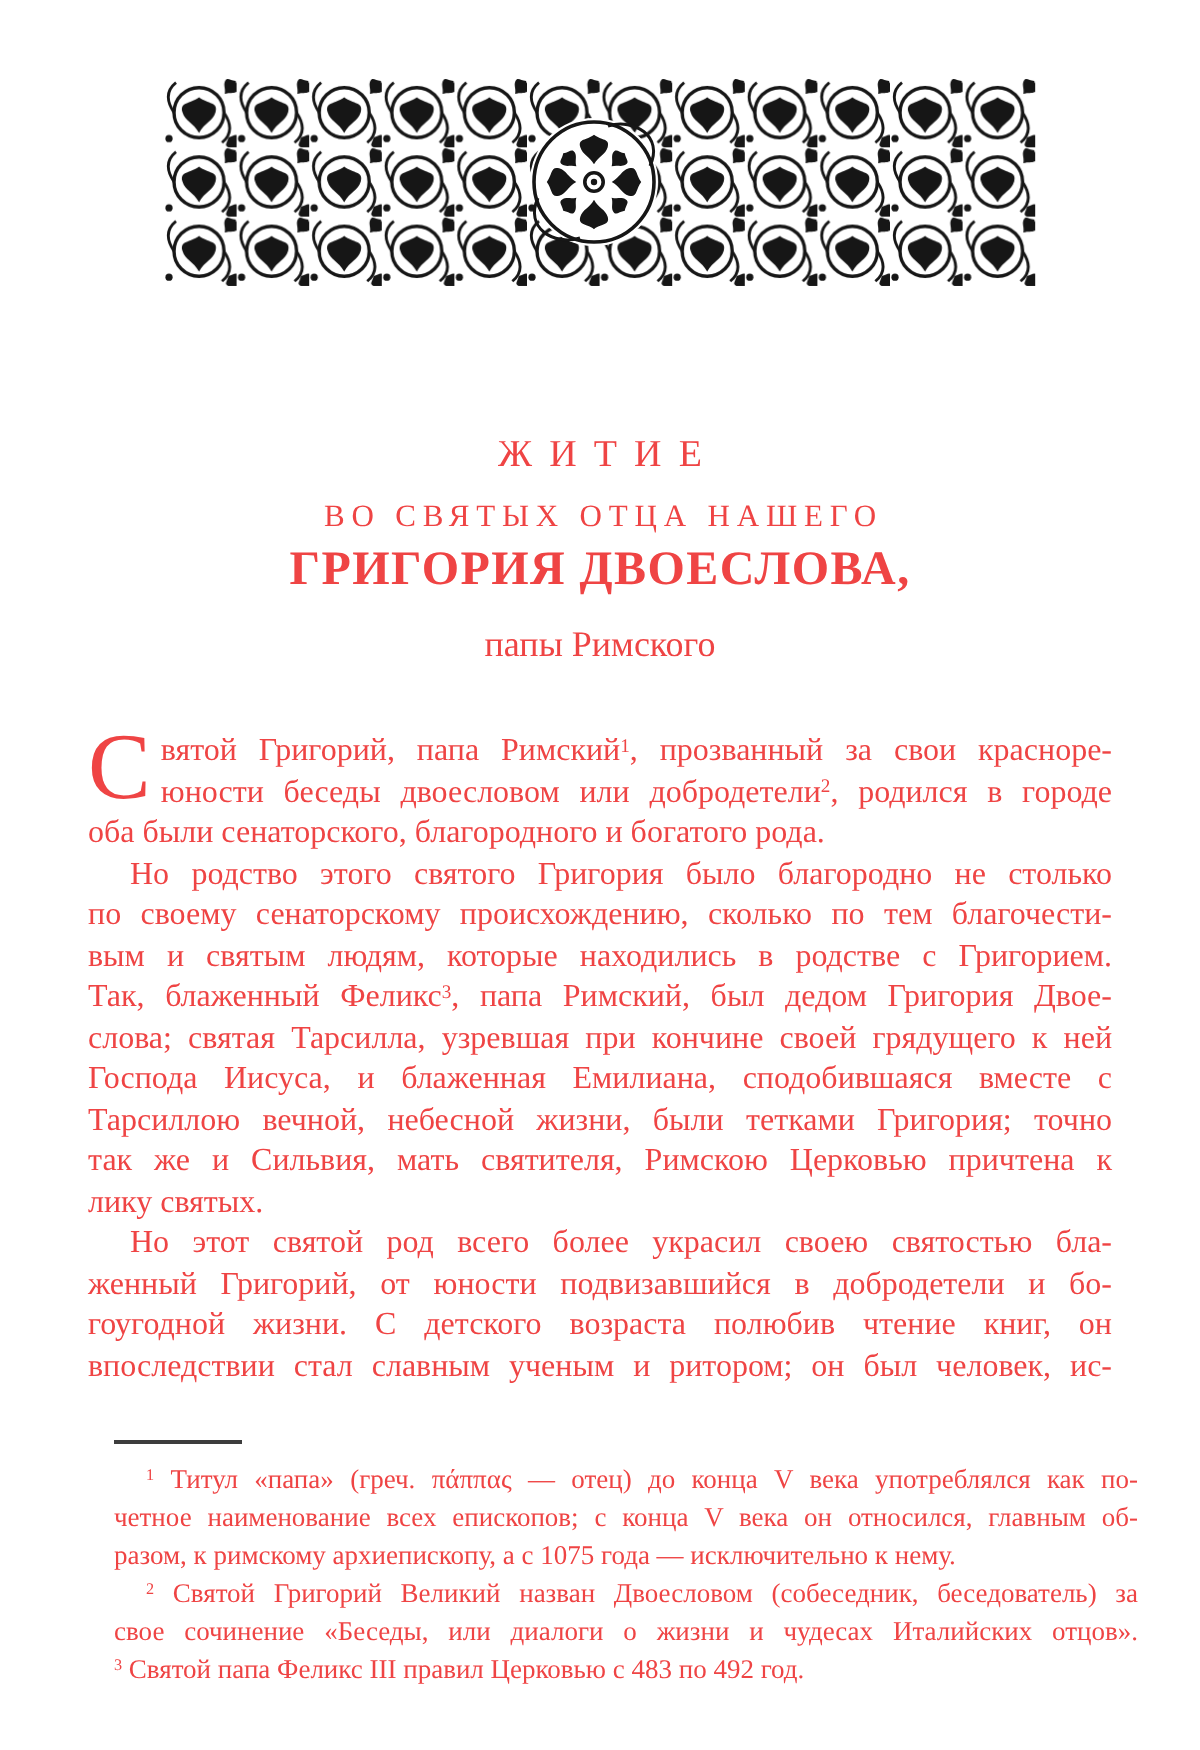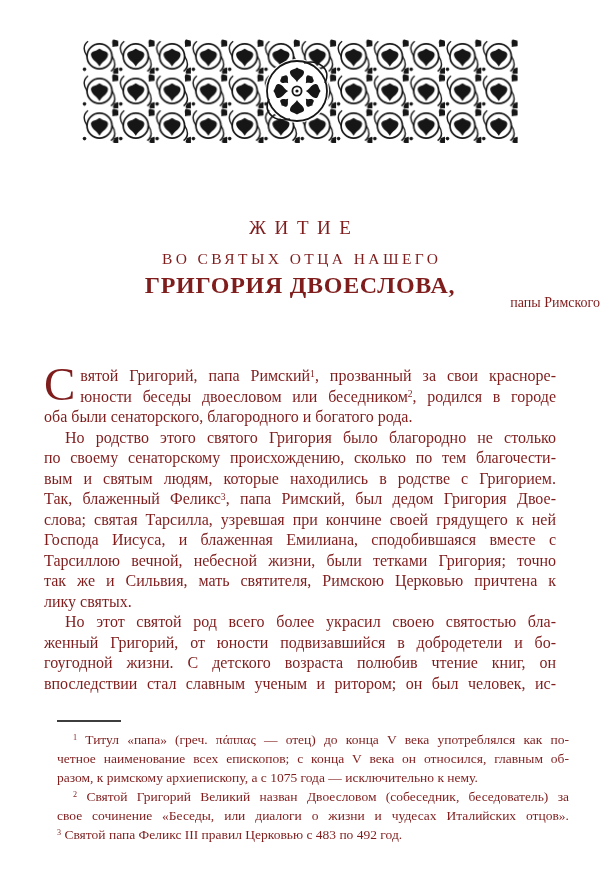--- a/index.html
+++ b/index.html
@@ -1,28 +1,28 @@
 <!DOCTYPE html>
 <html><head>
 <meta charset="utf-8">
 <style>
   html, body { margin:0; padding:0; background:#888; }
   .page {
     position:relative; width:600px; height:875px; margin:0 auto;
-    background:#ffffff; color:#7f1d1d; overflow:hidden;
+    background:#ffffff; color:#ef4444; overflow:hidden;
     font-family:"Liberation Serif","DejaVu Serif",serif;
   }
   
   .ornament { position:absolute; left:82px; top:39px; width:436px; height:104px; }
   
   .t-line { position:absolute; left:0; width:600px; text-align:center; white-space:nowrap; }
   .t1 { top:217px; font-size:19px; letter-spacing:0.45em; text-indent:0.45em; }
   .t2 { top:250px; font-size:15.5px; letter-spacing:0.22em; text-indent:0.22em; }
   .t3 { top:272px; font-size:24px; font-weight:bold; letter-spacing:0.03em; }
-  .t4 { top:295px; font-size:14px;text-align:right; }
+  .t4 { top:312px; font-size:18px; }
   
   .bodytext { position:absolute; left:44px; top:366px; width:512px;
               font-size:16px; line-height:20.5px; }
   .line { text-align:justify; text-align-last:justify; text-justify:inter-word; }
   .line.last { text-align-last:left; }
   .line.ind { padding-left:21px; }
   .dropcap { float:left; font-size:47px; line-height:38px; height:40px;
              padding-right:5px; margin-top:-1px; }
   sup.fnref { font-size:60%; line-height:0; position:relative; top:-0.45em;
               vertical-align:baseline; }
@@ -73,21 +73,21 @@
   <div class="t-line t1">ЖИТИЕ</div>
   <div class="t-line t2">ВО СВЯТЫХ ОТЦА НАШЕГО</div>
   <div class="t-line t3">ГРИГОРИЯ ДВОЕСЛОВА,</div>
   <div class="t-line t4">папы Римского</div>
 
   <div class="bodytext">
     <div class="para">
       <div class="dropcap">С</div>
       <div>
           <div class="line"><span>вятой Григорий, папа Римский</span><sup class="fnref">1</sup><span>, прозванный за свои красноре-</span></div>
-          <div class="line"><span>юности беседы </span><span class="it">двоесловом</span><span> или беседником</span><sup class="fnref">2</sup><span>, родился в городе</span></div>
+          <div class="line"><span>юности беседы </span><span class="it">двоесловом</span><span> или добродетели</span><sup class="fnref">2</sup><span>, родился в городе</span></div>
           <div class="line last"><span>оба были сенаторского, благородного и богатого рода.</span></div>
         </div>
     </div>
     <div class="para">
         <div class="line ind"><span>Но родство этого святого Григория было благородно не столько</span></div>
         <div class="line"><span>по своему сенаторскому происхождению, сколько по тем благочести-</span></div>
         <div class="line"><span>вым и святым людям, которые находились в родстве с Григорием.</span></div>
         <div class="line"><span>Так, блаженный Феликс</span><sup class="fnref">3</sup><span>, папа Римский, был дедом Григория Двое-</span></div>
         <div class="line"><span>слова; святая Тарсилла, узревшая при кончине своей грядущего к ней</span></div>
         <div class="line"><span>Господа Иисуса, и блаженная Емилиана, сподобившаяся вместе с</span></div>

